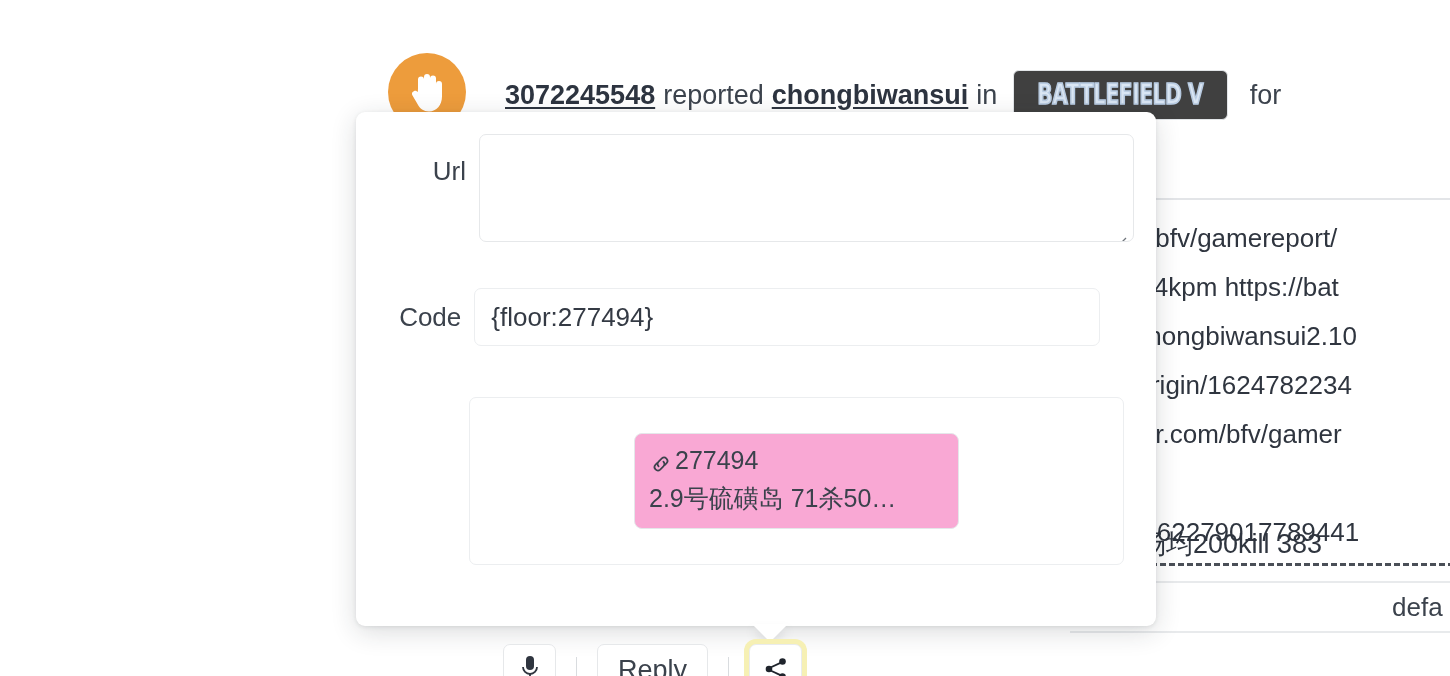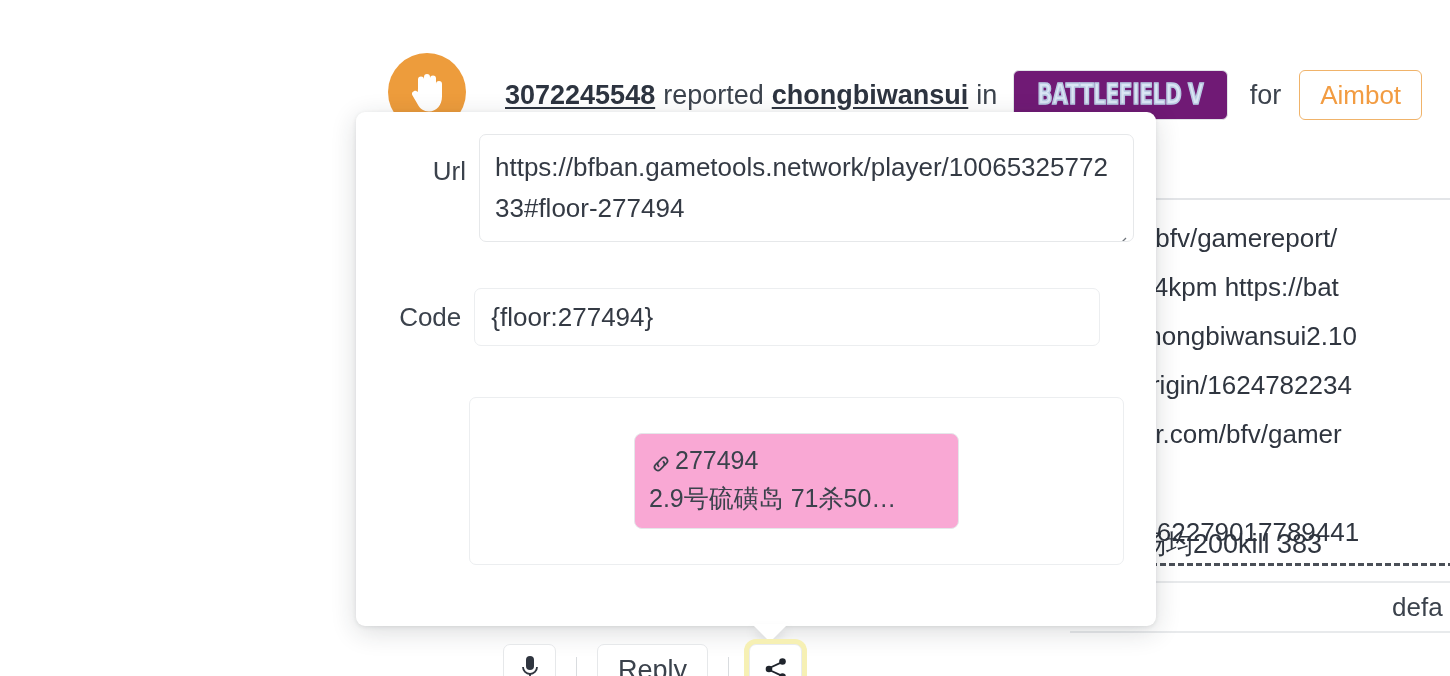--- a/index.html
+++ b/index.html
@@ -41,21 +41,21 @@
     text-underline-offset: 3px;
     cursor:pointer;
   }
   .hl-plain { color:#3c434d; margin:0 8px; font-weight:400; }
 
   .game-chip {
     display:inline-flex; align-items:center; justify-content:flex-end;
     margin-left: 8px;
     height:50px; min-width:158px; padding: 6px 16px;
     border:1px solid #e2e5e8; border-radius:6px;
-    background:#701a75;
+    background:#404040;
   }
   .bf-logo {
     font-size: 22px;
     letter-spacing: -0.5px;
     line-height:1;
     font-weight: 700;
     color: rgba(255,255,255,0.0);
     -webkit-text-stroke: 1.2px #b9cde5;
     text-shadow: 0 0 1px #dae6f4;
     font-family: "DejaVu Sans", sans-serif;
@@ -219,21 +219,20 @@
 
     <div class="header-line">
       <span class="hl-link">3072245548</span>
       <span class="hl-plain">reported</span>
       <span class="hl-link">chongbiwansui</span>
       <span class="hl-plain">in</span>
       <span class="game-chip">
         <span class="bf-logo">BATTLEFIELD V</span>
       </span>
       <span class="hl-plain" style="margin-left:22px;">for</span>
-      <span class="reason-chip">Aimbot</span>
 
     </div>
   </div>
 
   <div class="right-col">
     <div class="rule"></div>
     <div class="body-text">er.com/bfv/gamereport/</div>
     <div class="body-text">1死 1.64kpm https://bat</div>
     <div class="body-text">ndle=chongbiwansui2.10</div>
     <div class="body-text">eport/origin/1624782234</div>
@@ -246,21 +245,20 @@
   <div class="footer-line">非皇场均200kill 383</div>
   <div class="bottom-rule"></div>
   <div class="bottom-word">defa</div>
   <div class="bottom-rule2"></div>
 
   <div class="popover">
 
     <div class="field-row url-row">
       <div class="field-label url-label">Url</div>
       <div class="url-box">
-        <span>https://bfban.gametools.network/player/1006532577233#floor-277494</span>
         <span class="resize-grip">
           <svg width="16" height="16" viewBox="0 0 16 16" aria-hidden="true">
             <line x1="14" y1="4" x2="4" y2="14" stroke="#6f757c" stroke-width="1.3"></line>
             <line x1="15" y1="9" x2="9" y2="15" stroke="#6f757c" stroke-width="1.3"></line>
           </svg>
         </span>
       </div>
     </div>
 
     <div class="field-row code-row">

